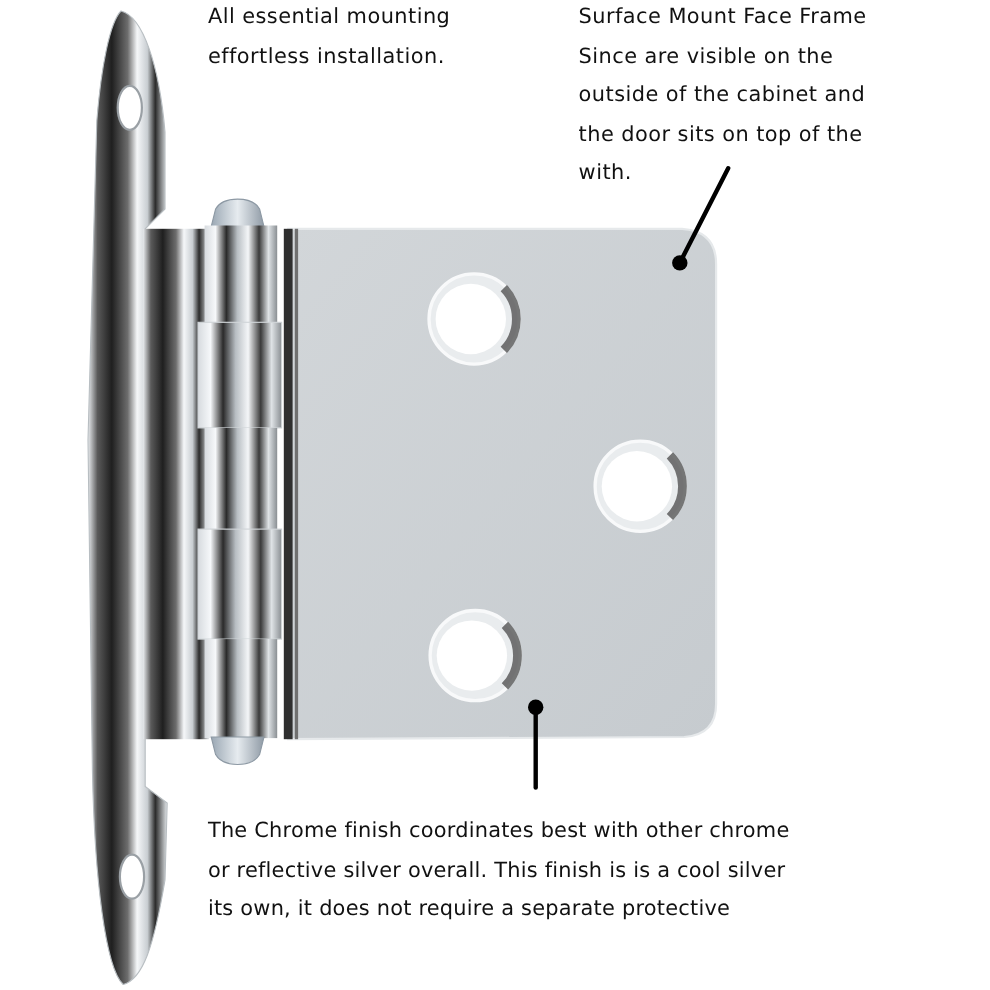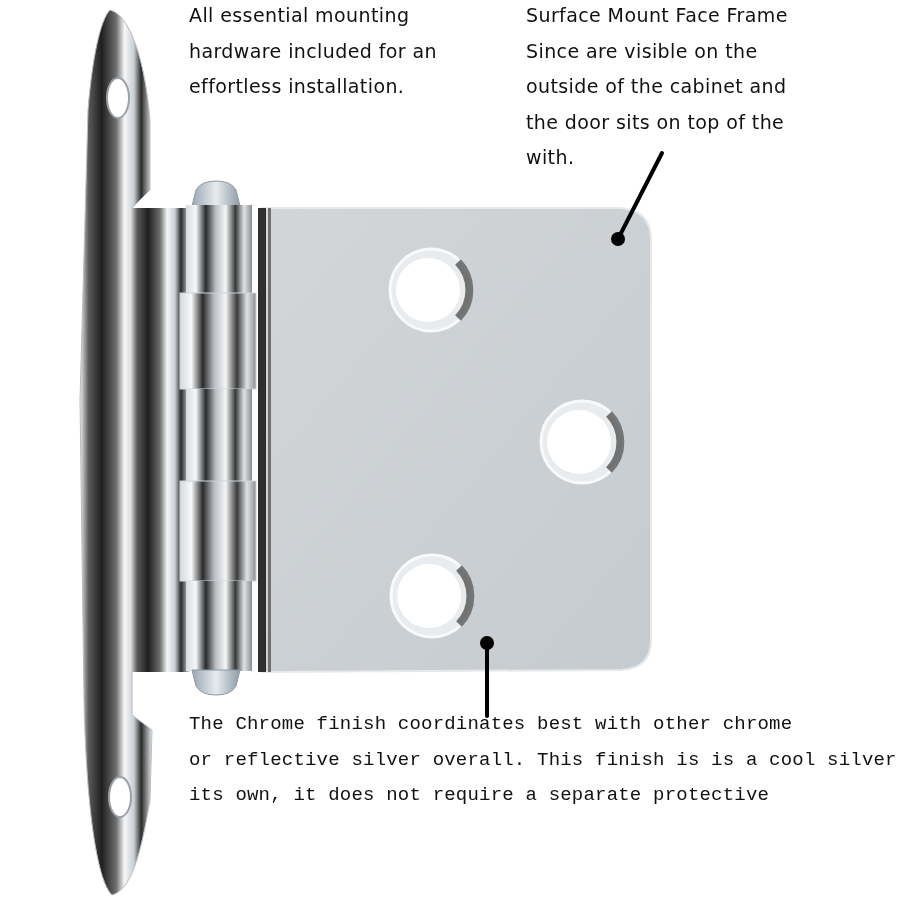--- a/index.html
+++ b/index.html
@@ -3,21 +3,21 @@
 <meta charset="utf-8">
 <style>
   html, body { margin: 0; padding: 0; background: #ffffff; }
   body { width: 900px; height: 900px; position: relative; overflow: hidden;
          font-family: "DejaVu Sans", sans-serif; color: #111111; }
   .illustration { position: absolute; left: 0; top: 0; width: 900px; height: 900px; }
   .caption { position: absolute; font-size: 19px; line-height: 35.5px; letter-spacing: 0.4px; color: #111; }
   .caption .line { display: block; white-space: nowrap; }
   #cap-hardware { left: 189px; top: -2px; }
   #cap-surface  { left: 526px; top: -2px; }
-  #cap-chrome   { left: 189px; top: 707px; font-size: 19px; letter-spacing: 0.2px; font-family: Liberation Mono, monospace; }
+  #cap-chrome   { left: 189px; top: 738px; font-size: 19px; letter-spacing: 0.2px; }
 </style>
 </head>
 <body>
 
 <svg class="illustration" viewBox="0 0 900 900" xmlns="http://www.w3.org/2000/svg">
   <defs>
     <linearGradient id="leafGrad" x1="0" x2="1" y1="0" y2="0">
       <stop offset="0" stop-color="#e9ecef"></stop>
       <stop offset="0.12" stop-color="#5a5a5a"></stop>
       <stop offset="0.3" stop-color="#1f1f1f"></stop>
@@ -97,21 +97,20 @@
     <circle cx="618" cy="239" r="7" fill="#000"></circle>
   </g>
   <g>
     <line x1="487" y1="643" x2="487" y2="716" stroke="#000" stroke-width="4" stroke-linecap="round"></line>
     <circle cx="487" cy="643" r="7" fill="#000"></circle>
   </g>
 </svg>
 
 <div class="caption" id="cap-hardware">
   <span class="line">All essential mounting</span>
-  <span class="line">hardware included for an</span>
   <span class="line">effortless installation.</span>
 </div>
 
 <div class="caption" id="cap-surface">
   <span class="line">Surface Mount Face Frame</span>
   <span class="line">Since are visible on the</span>
   <span class="line">outside of the cabinet and</span>
   <span class="line">the door sits on top of the</span>
   <span class="line">with.</span>
 </div>

